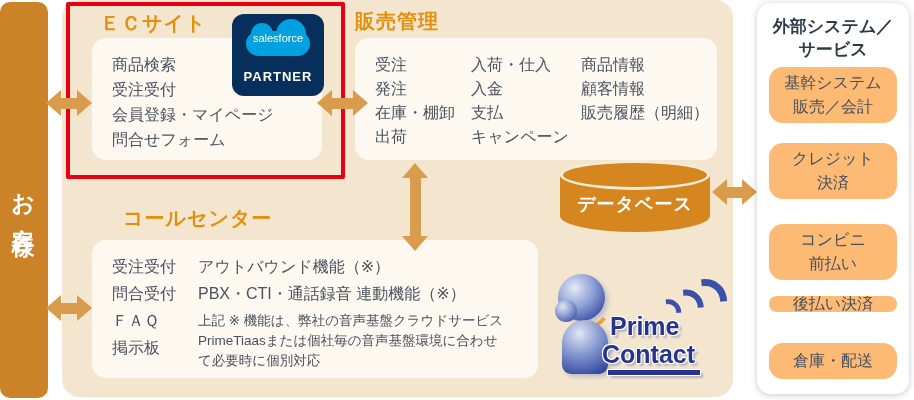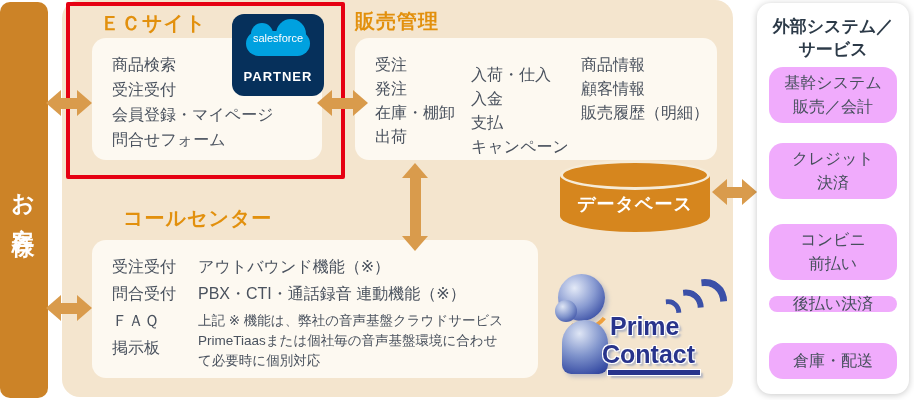--- a/index.html
+++ b/index.html
@@ -33,21 +33,21 @@
   .sf-cloud::after{content:"";position:absolute;right:4px;top:-12px;width:30px;height:30px;background:#00a1e0;border-radius:50%;}
   .sf-word{position:absolute;left:0;top:18px;width:100%;text-align:center;color:#fff;font-size:11px;z-index:2;}
   .sf-partner{position:absolute;left:0;bottom:12px;width:100%;text-align:center;color:#fff;font-weight:bold;font-size:13px;letter-spacing:1px;}
 
   
   .sales-title{left:355px;top:8px;}
   .sales-white{left:355px;top:38px;width:362px;height:122px;padding:15px 0 0 20px;box-sizing:border-box;display:flex;}
   .sales-col{display:flex;flex-direction:column;}
   .sales-col .line{font-size:16px;line-height:24px;white-space:nowrap;}
   .sales-col.c1{width:96px;}
-  .sales-col.c2{width:110px;margin-top:10px;}
+  .sales-col.c2{width:110px;}
 
   
   .cc-title{left:95px;top:205px;margin-left:28px;}
   .cc-white{left:92px;top:240px;width:446px;height:138px;padding:13px 0 0 20px;box-sizing:border-box;display:flex;}
   .cc-left{width:86px;display:flex;flex-direction:column;}
   .cc-left .line{font-size:16px;line-height:27px;white-space:nowrap;}
   .cc-right{flex:1;}
   .cc-right .fn{font-size:16px;line-height:27px;white-space:nowrap;}
   .cc-right .note{font-size:13.5px;line-height:20px;white-space:nowrap;margin-top:4px;}
   .cc-right .note-line{white-space:nowrap;}
@@ -93,21 +93,21 @@
   .p-word.l1{left:60px;top:48px;}
   .p-word.l2{left:52px;top:76px;}
   .p-underline{position:absolute;left:58px;top:104px;width:92px;height:5px;background:#28348c;
     box-shadow:0 0 0 1px #fff,3px 3px 2px rgba(130,145,185,.55);}
 
   
   .ext{position:absolute;left:757px;top:3px;width:152px;height:391px;background:#fff;border-radius:14px;
     box-shadow:0 1px 7px rgba(0,0,0,.22);}
   .ext-title{position:absolute;left:0;top:12px;width:100%;text-align:center;color:#2c3a48;font-weight:bold;
     font-size:17px;line-height:23px;}
-  .chip{position:absolute;left:12px;width:128px;background:#f0abfc;border-radius:14px;color:#454f5b;
+  .chip{position:absolute;left:12px;width:128px;background:#fdba74;border-radius:14px;color:#454f5b;
     font-size:16px;line-height:24px;display:flex;flex-direction:column;align-items:center;justify-content:center;text-align:center;}
   .chip.c1{top:64px;height:56px;}
   .chip.c2{top:140px;height:56px;}
   .chip.c3{top:221px;height:56px;}
   .chip.c4{top:293px;height:16px;}
   .chip.c5{top:340px;height:36px;}
 </style>
 </head>
 <body>
 

